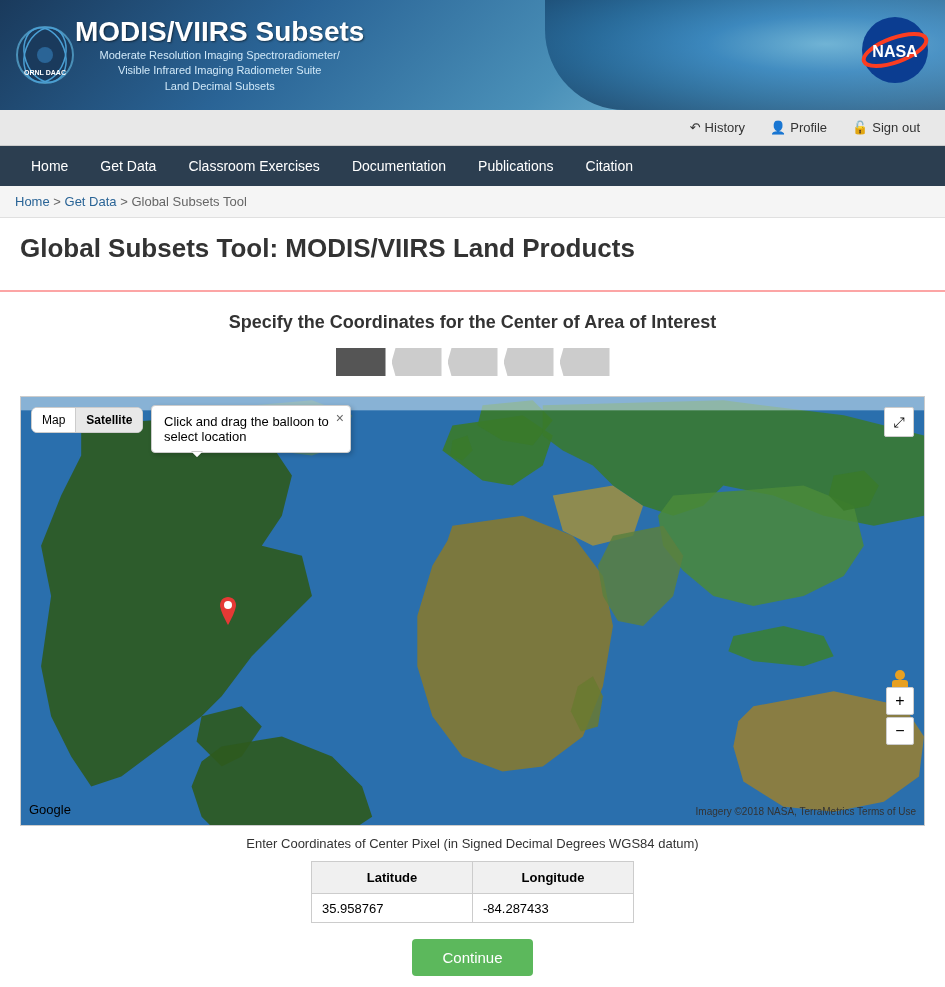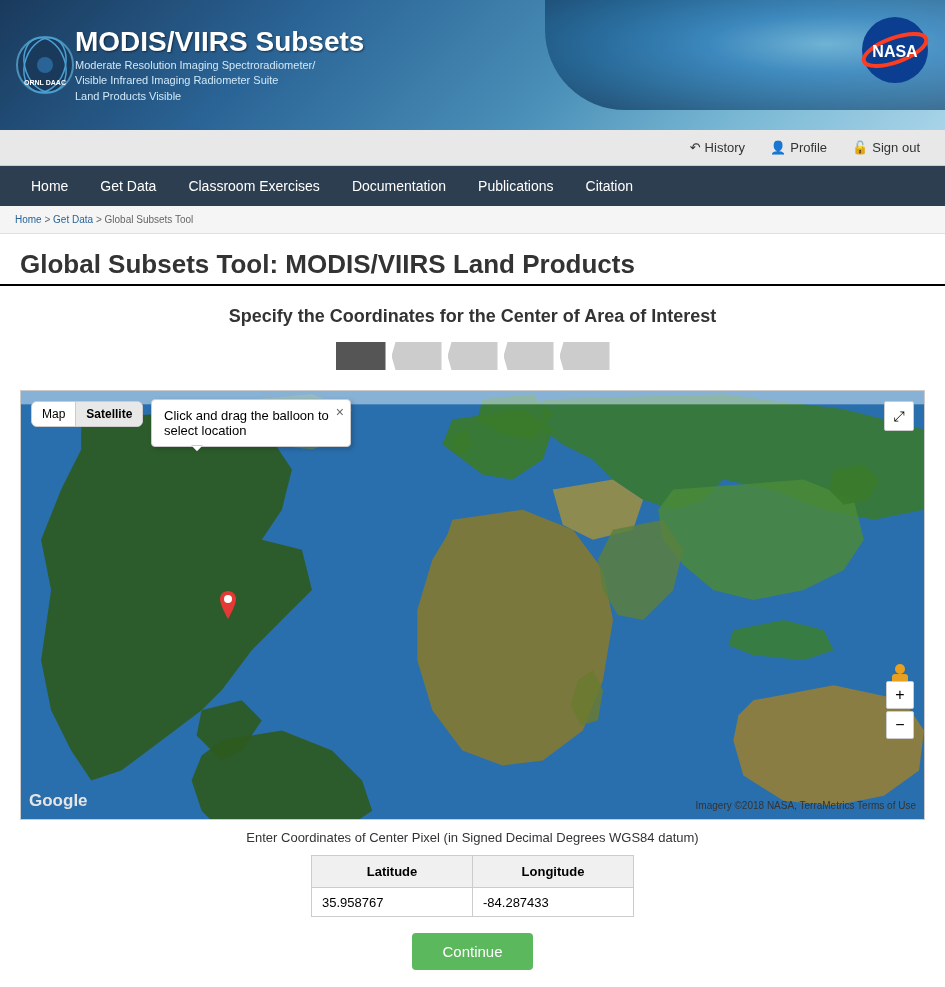--- a/index.html
+++ b/index.html
@@ -1,21 +1,21 @@
 <!DOCTYPE html>
 <html><head>
   <meta charset="utf-8">
   <style>
     * { margin: 0; padding: 0; box-sizing: border-box; }
     body { font-family: Arial, sans-serif; font-size: 14px; background: #fff; width: 945px; }
 
     
     .header-banner {
       position: relative;
-      height: 130px;
+      height: 110px;
       background: linear-gradient(135deg, #1a3a5c 0%, #2a6496 30%, #4a90b8 60%, #7ab8d4 80%, #a8d4e8 100%);
       overflow: hidden;
       display: flex;
       align-items: center;
     }
     .header-globe {
       position: absolute;
       right: 0;
       top: 0;
       width: 400px;
@@ -33,20 +33,21 @@
     .header-text h1 {
       font-size: 28px;
       font-weight: bold;
       color: #fff;
       text-shadow: 1px 1px 2px rgba(0,0,0,0.5);
     }
     .header-text .subtitle {
       font-size: 11px;
       color: #d0e8f8;
       line-height: 1.4;
+      text-align: center;
     }
     .nasa-logo {
       position: absolute;
       right: 15px;
       top: 15px;
       width: 70px;
       height: 70px;
       z-index: 3;
     }
 
@@ -84,35 +85,35 @@
       padding: 12px 16px;
       cursor: pointer;
       font-size: 14px;
       text-decoration: none;
       display: block;
     }
 
     
     .breadcrumb {
       padding: 8px 15px;
-      font-size: 10px;
+      font-size: 13px;
       color: #666;
       border-bottom: 1px solid #e0e0e0;
       background: #f5f5f5;
     }
     .breadcrumb a { color: #2a6496; text-decoration: none; }
     .breadcrumb span { color: #666; }
 
     
     .page-title {
-      padding: 15px 20px 4px 20px;
+      padding: 15px 20px 26px 20px;
       font-size: 26px;
       font-weight: bold;
       color: #333;
-      border-bottom: 2px solid #000000;
+      border-bottom: 2px solid #fca5a5;
     }
 
     
     .main-content {
       padding: 20px;
     }
 
     .section-title {
       text-align: center;
       font-size: 18px;
@@ -272,23 +273,23 @@
       width: 28px;
       height: 35px;
       cursor: pointer;
     }
 
     
     .map-google {
       position: absolute;
       bottom: 8px;
       left: 8px;
-      font-size: 17px;
-      color: #e5e5e5;
-      font-weight: bold;
+      font-size: 13px;
+      color: #000000;
+      font-weight: normal;
       z-index: 10;
     }
     .map-attribution {
       position: absolute;
       bottom: 8px;
       right: 8px;
       font-size: 10px;
       color: #333;
       z-index: 10;
     }
@@ -363,21 +364,21 @@
       <ellipse cx="30" cy="30" rx="20" ry="28" fill="none" stroke="#4a9fd4" stroke-width="1.5" transform="rotate(20 30 30)"></ellipse>
       <ellipse cx="30" cy="30" rx="20" ry="28" fill="none" stroke="#4a9fd4" stroke-width="1.5" transform="rotate(-20 30 30)"></ellipse>
       <circle cx="30" cy="30" r="8" fill="#2a6496"></circle>
       <text x="30" y="50" text-anchor="middle" font-size="7" fill="#fff" font-weight="bold">ORNL DAAC</text>
     </svg>
     <div class="header-text">
       <h1>MODIS/VIIRS Subsets</h1>
       <div class="subtitle">
         <span>Moderate Resolution Imaging Spectroradiometer/</span><br>
         <span>Visible Infrared Imaging Radiometer Suite</span><br>
-        <span>Land Products Visible</span>
+        <span>Land Decimal Subsets</span>
       </div>
     </div>
   </div>
 
   <svg class="nasa-logo" viewBox="0 0 70 70">
     <circle cx="35" cy="35" r="33" fill="#0b3d91"></circle>
     <ellipse cx="35" cy="35" rx="33" ry="12" fill="none" stroke="#fc3d21" stroke-width="4" transform="rotate(-20 35 35)"></ellipse>
     <text x="35" y="42" text-anchor="middle" font-size="16" fill="#fff" font-weight="bold" font-family="Arial">NASA</text>
   </svg>
 </div>

